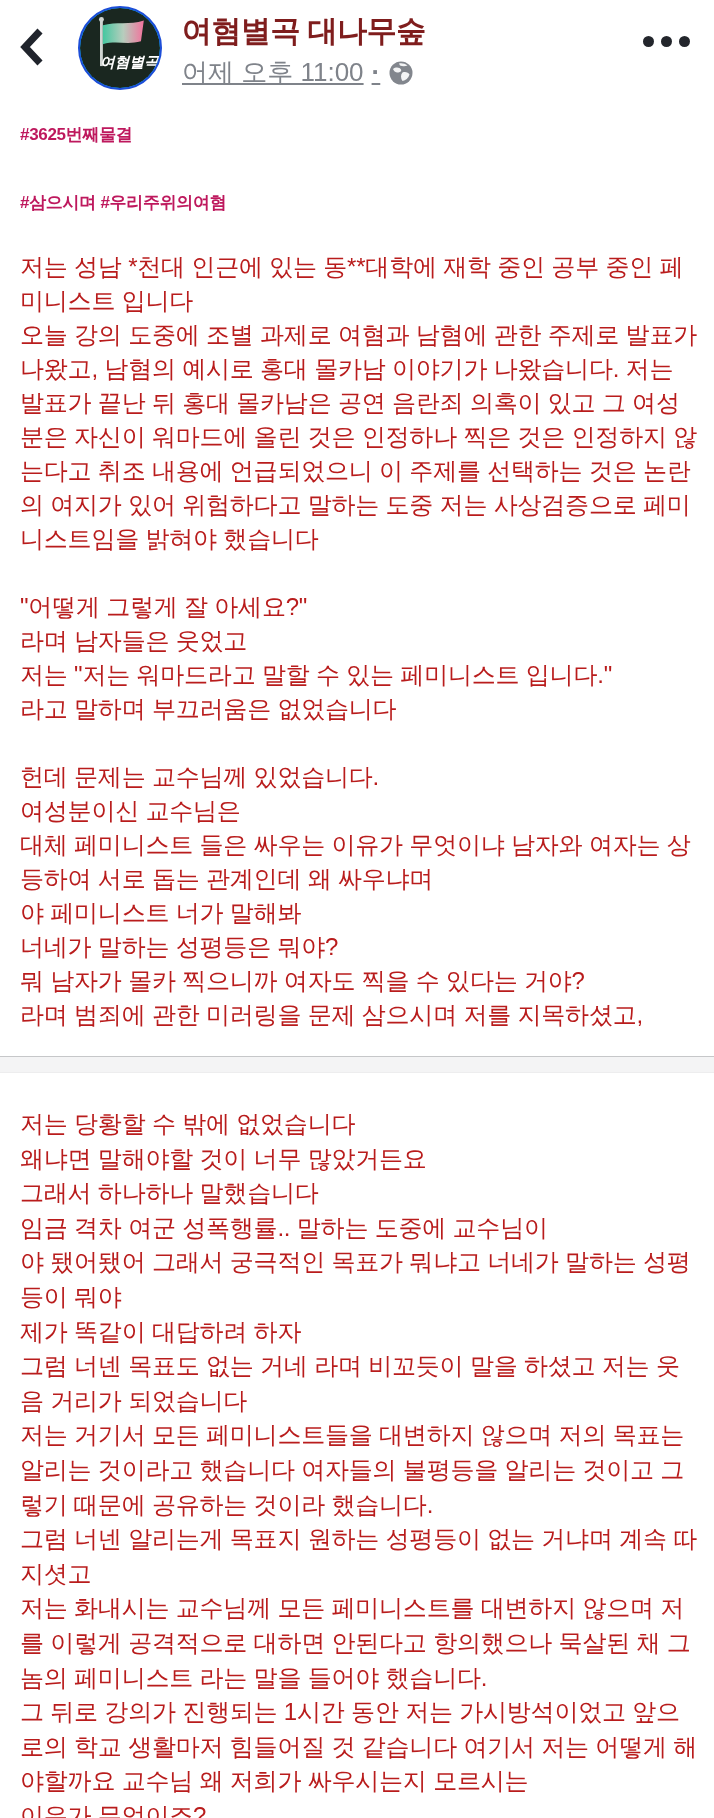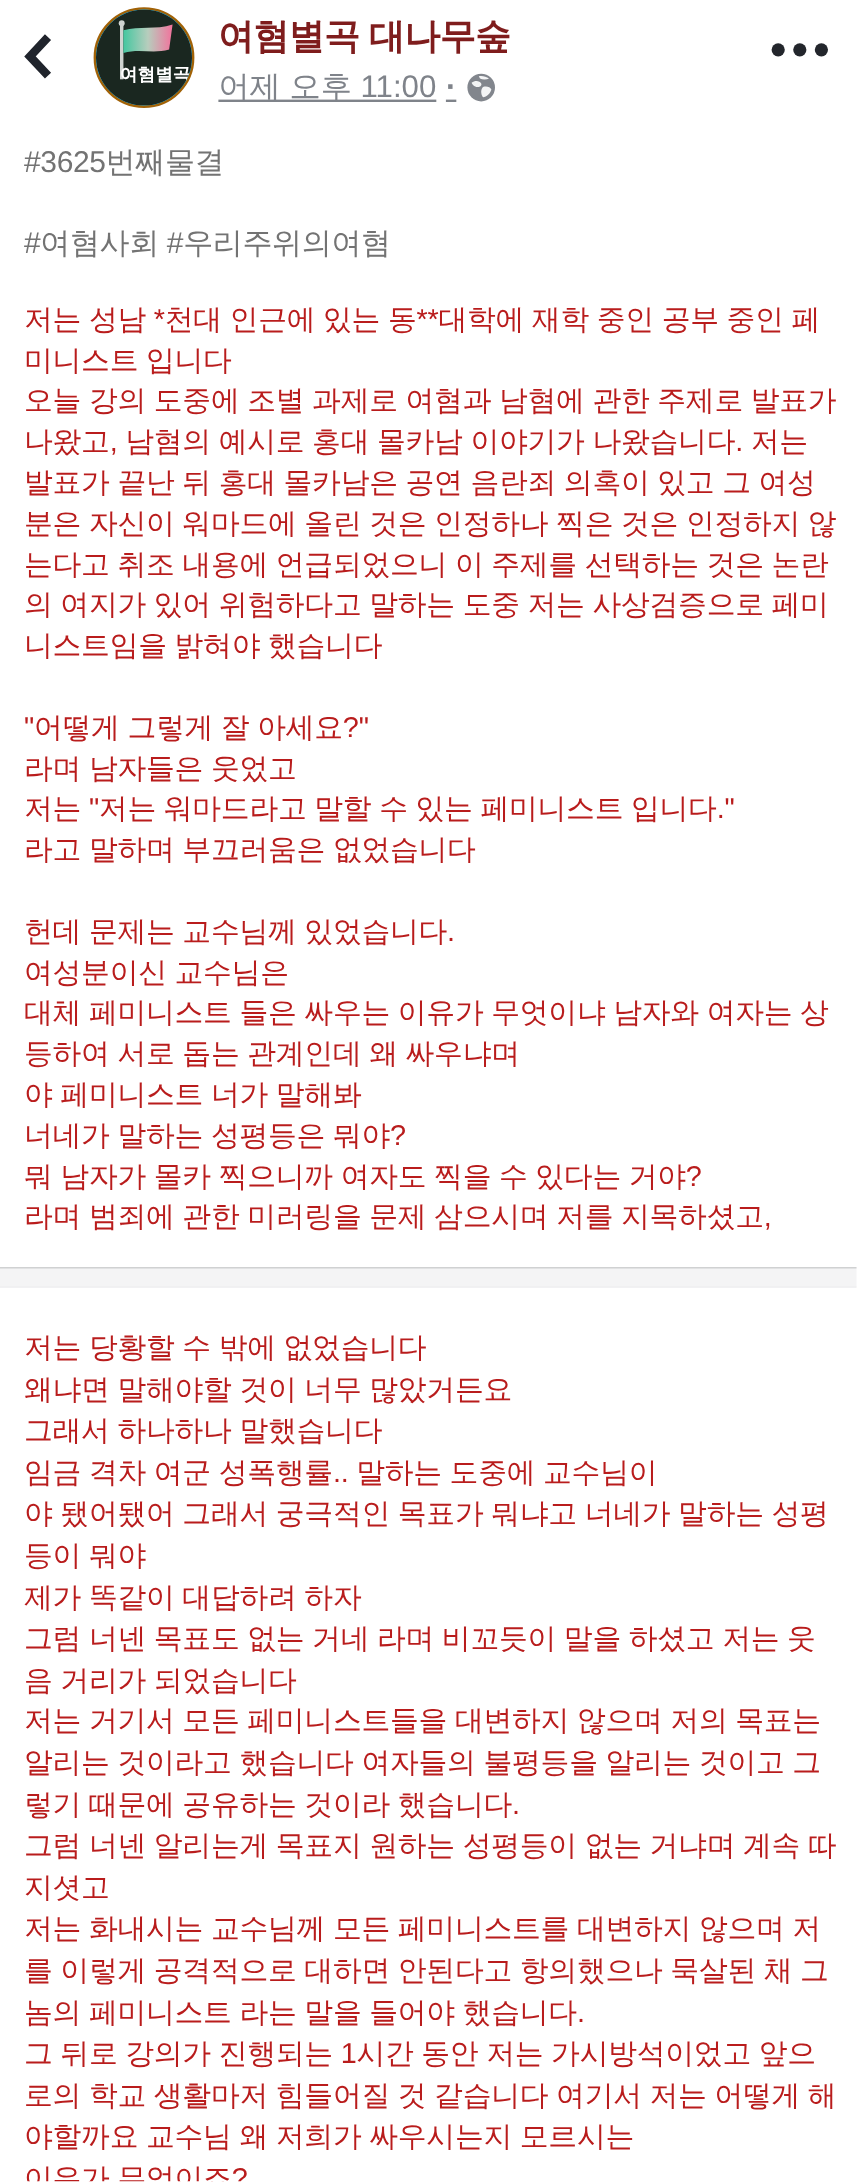--- a/index.html
+++ b/index.html
@@ -5,31 +5,31 @@
   html,body{margin:0;padding:0;background:#fff;}
   .screen{
     position:relative;width:714px;height:1818px;background:#fff;overflow:hidden;
     font-family:"Liberation Sans","DejaVu Sans",sans-serif;color:#2a2c31;
   }
   
   .header{position:absolute;left:0;top:0;width:714px;height:100px;background:#fff;}
   .back-btn{position:absolute;left:10px;top:22px;width:44px;height:50px;display:flex;align-items:center;justify-content:center;cursor:pointer;}
   .avatar{
     position:absolute;left:78px;top:6px;width:84px;height:84px;border-radius:50%;
-    background:#0ea5e9;border:2px solid #a16207;box-sizing:border-box;overflow:hidden;cursor:pointer;
+    background:#0ea5e9;border:2px solid #1d4ed8;box-sizing:border-box;overflow:hidden;cursor:pointer;font-style:italic;
   }
   .title-block{position:absolute;left:182px;top:12px;}
   .page-name{font-size:30px;font-weight:700;color:#7f1d1d;line-height:38px;letter-spacing:-0.5px;}
   .meta-row{display:flex;align-items:center;gap:8px;margin-top:5px;font-size:26px;color:#7f838a;text-decoration:underline;}
   .meta-dot{font-weight:700;color:#7f838a;}
   .more-btn{position:absolute;right:18px;top:30px;display:flex;gap:7px;padding:6px;cursor:pointer;}
   .more-btn i{width:11px;height:11px;border-radius:50%;background:#23262c;display:block;}
   
   .hashtags{position:absolute;left:20px;top:118px;right:20px;}
-  .hashtag-line{font-size:25px;font-weight:400;color:#737373;line-height:34px;margin-bottom:34px;letter-spacing:-0.3px;}
+  .hashtag-line{font-size:17px;font-weight:700;color:#be185d;line-height:34px;margin-bottom:34px;letter-spacing:-0.3px;}
   .body-text{
     position:absolute;left:20px;right:14px;font-size:24px;line-height:34px;color:#b91c1c;
     white-space:pre-wrap;letter-spacing:-0.2px;
   }
   .body-part1{top:250px;}
   .body-part2{top:1107px;line-height:34.6px;}
   
   .seam{position:absolute;left:0;top:1056px;width:714px;height:17px;background:#f4f4f5;border-top:1px solid #c6c7c9;border-bottom:1px solid #ededee;box-sizing:border-box;}
 </style>
 </head>
@@ -78,21 +78,21 @@
 
     <div class="more-btn">
       <i></i>
         <i></i>
         <i></i>
     </div>
   </div>
 
   <div class="hashtags">
     <div class="hashtag-line">#3625번째물결</div>
-    <div class="hashtag-line">#여혐사회 #우리주위의여혐</div>
+    <div class="hashtag-line">#삼으시며 #우리주위의여혐</div>
   </div>
 
   <div class="body-text body-part1">저는 성남 *천대 인근에 있는 동**대학에 재학 중인 공부 중인 페
 미니스트 입니다
 오늘 강의 도중에 조별 과제로 여혐과 남혐에 관한 주제로 발표가
 나왔고, 남혐의 예시로 홍대 몰카남 이야기가 나왔습니다. 저는
 발표가 끝난 뒤 홍대 몰카남은 공연 음란죄 의혹이 있고 그 여성
 분은 자신이 워마드에 올린 것은 인정하나 찍은 것은 인정하지 않
 는다고 취조 내용에 언급되었으니 이 주제를 선택하는 것은 논란
 의 여지가 있어 위험하다고 말하는 도중 저는 사상검증으로 페미

